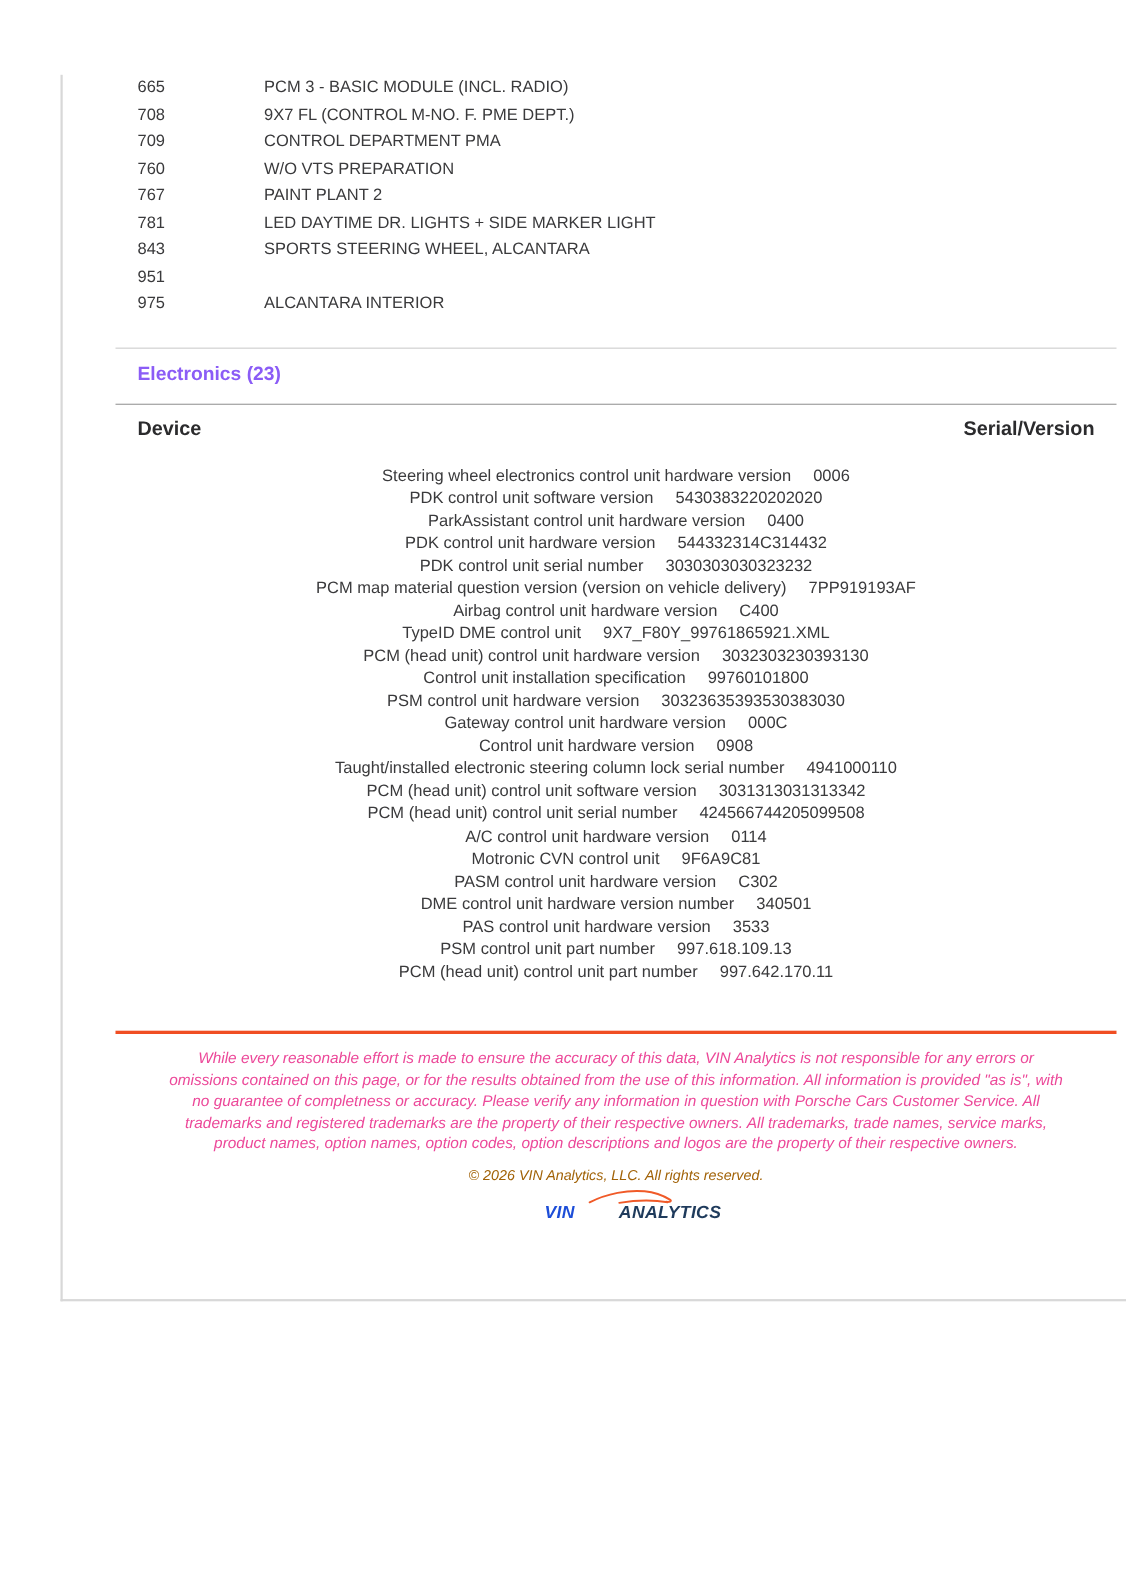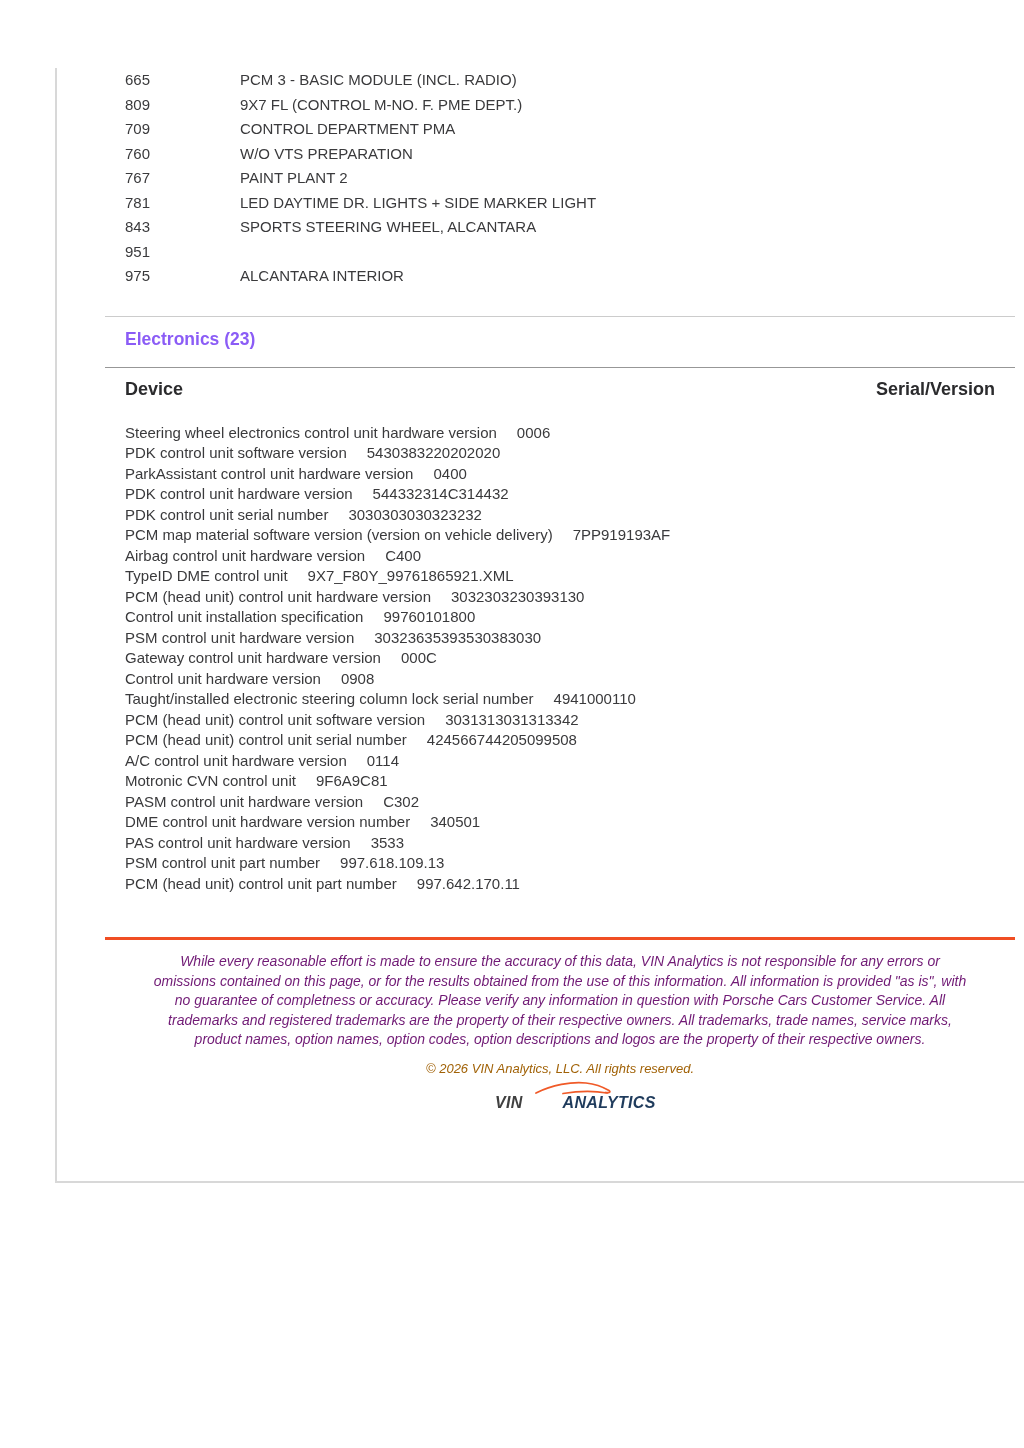--- a/index.html
+++ b/index.html
@@ -37,54 +37,54 @@
     font-size: 17.5px; line-height: 23px;
     font-weight: bold; color: #8b5cf6;
   }
   .thead {
     display: flex; justify-content: space-between;
     margin: 11px 68px 0 68px;
     font-size: 18px; line-height: 20px; font-weight: bold; color: #2b2b2d;
   }
   .rows { margin: 24px 68px 0 68px; }
   .t-row {
-    display: flex; justify-content: flex-start;
+    display: flex; justify-content: center;
     font-size: 15px; line-height: 20.5px; color: #3a3a3c;
   }
   .t-row .device { text-align: left; padding-right: 20px; }
   .t-row .value { text-align: right; white-space: nowrap; }
 
   .disclaimer {
     margin: 12px auto 0 auto; width: 814px;
     text-align: center; font-style: italic;
-    font-size: 14px; line-height: 19.5px; color: #701a75;
+    font-size: 14px; line-height: 19.5px; color: #ec4899;
   }
   .copyright {
     margin: 10px 0 0 0; text-align: center; font-style: italic;
     font-size: 13px; line-height: 17px; color: #a16207;
   }
   .logo { width: 130px; margin: 3px auto 0 auto; text-align: center; }
   .logo svg.car-glyph { display: block; width: 86px; height: 15px; margin: 0 0 -1px 36px; }
   .wordmark { font-size: 16px; font-weight: bold; font-style: italic; letter-spacing: 0.3px; white-space: nowrap; }
-  .wordmark .vin { color: #404040; }
+  .wordmark .vin { color: #1d4ed8; }
   .wordmark .analytics { color: #1f3b5c; padding-left: 40px; }
 </style>
 </head>
 <body>
 
 <div class="page">
 
   <div class="options">
   <div class="option-row">
     <span class="opt-code">665</span>
     <span class="opt-desc">PCM 3 - BASIC MODULE (INCL. RADIO)</span>
   </div>
 
   <div class="option-row">
-    <span class="opt-code">809</span>
+    <span class="opt-code">708</span>
     <span class="opt-desc">9X7 FL (CONTROL M-NO. F. PME DEPT.)</span>
   </div>
 
   <div class="option-row">
     <span class="opt-code">709</span>
     <span class="opt-desc">CONTROL DEPARTMENT PMA</span>
   </div>
 
   <div class="option-row">
     <span class="opt-code">760</span>
@@ -147,21 +147,21 @@
     <span class="device">PDK control unit hardware version</span>
     <span class="value">544332314C314432</span>
   </div>
 
   <div class="t-row">
     <span class="device">PDK control unit serial number</span>
     <span class="value">3030303030323232</span>
   </div>
 
   <div class="t-row">
-    <span class="device">PCM map material software version (version on vehicle delivery)</span>
+    <span class="device">PCM map material question version (version on vehicle delivery)</span>
     <span class="value">7PP919193AF</span>
   </div>
 
   <div class="t-row">
     <span class="device">Airbag control unit hardware version</span>
     <span class="value">C400</span>
   </div>
 
   <div class="t-row">
     <span class="device">TypeID DME control unit</span>

